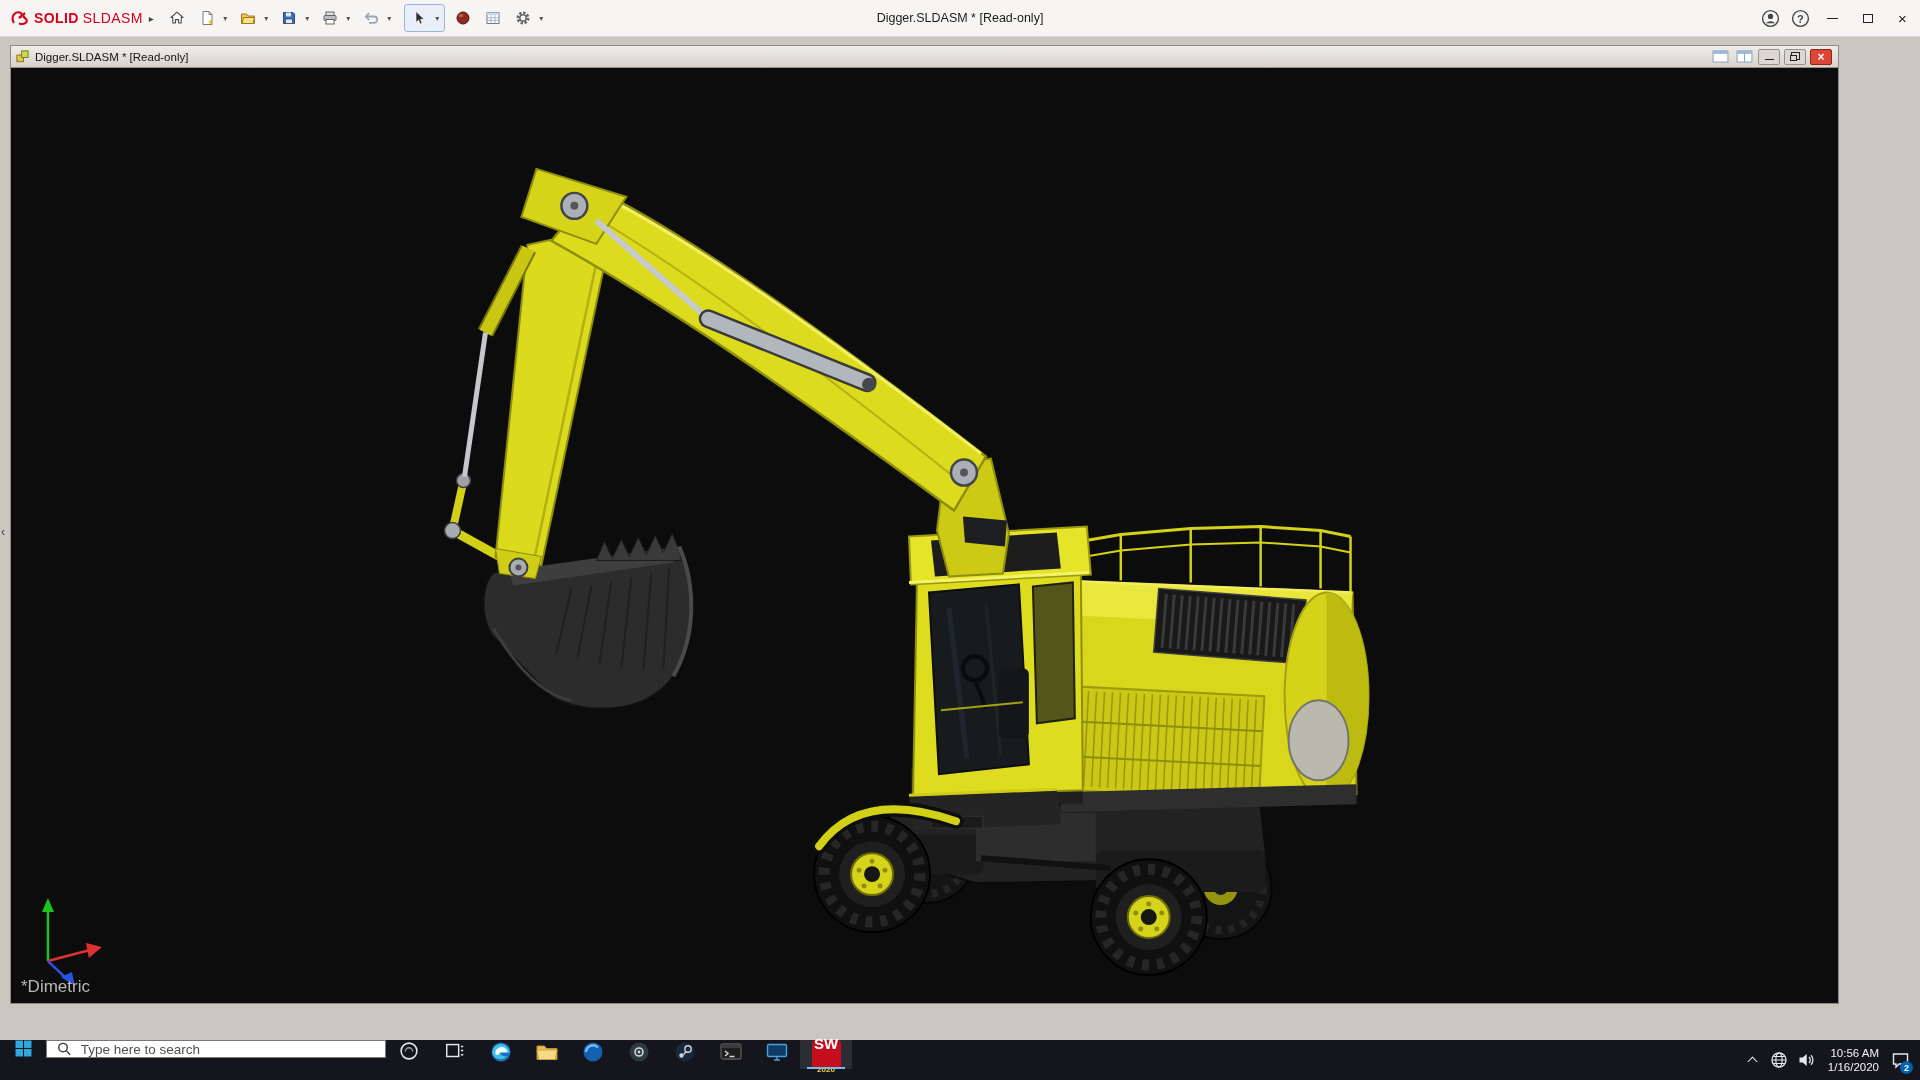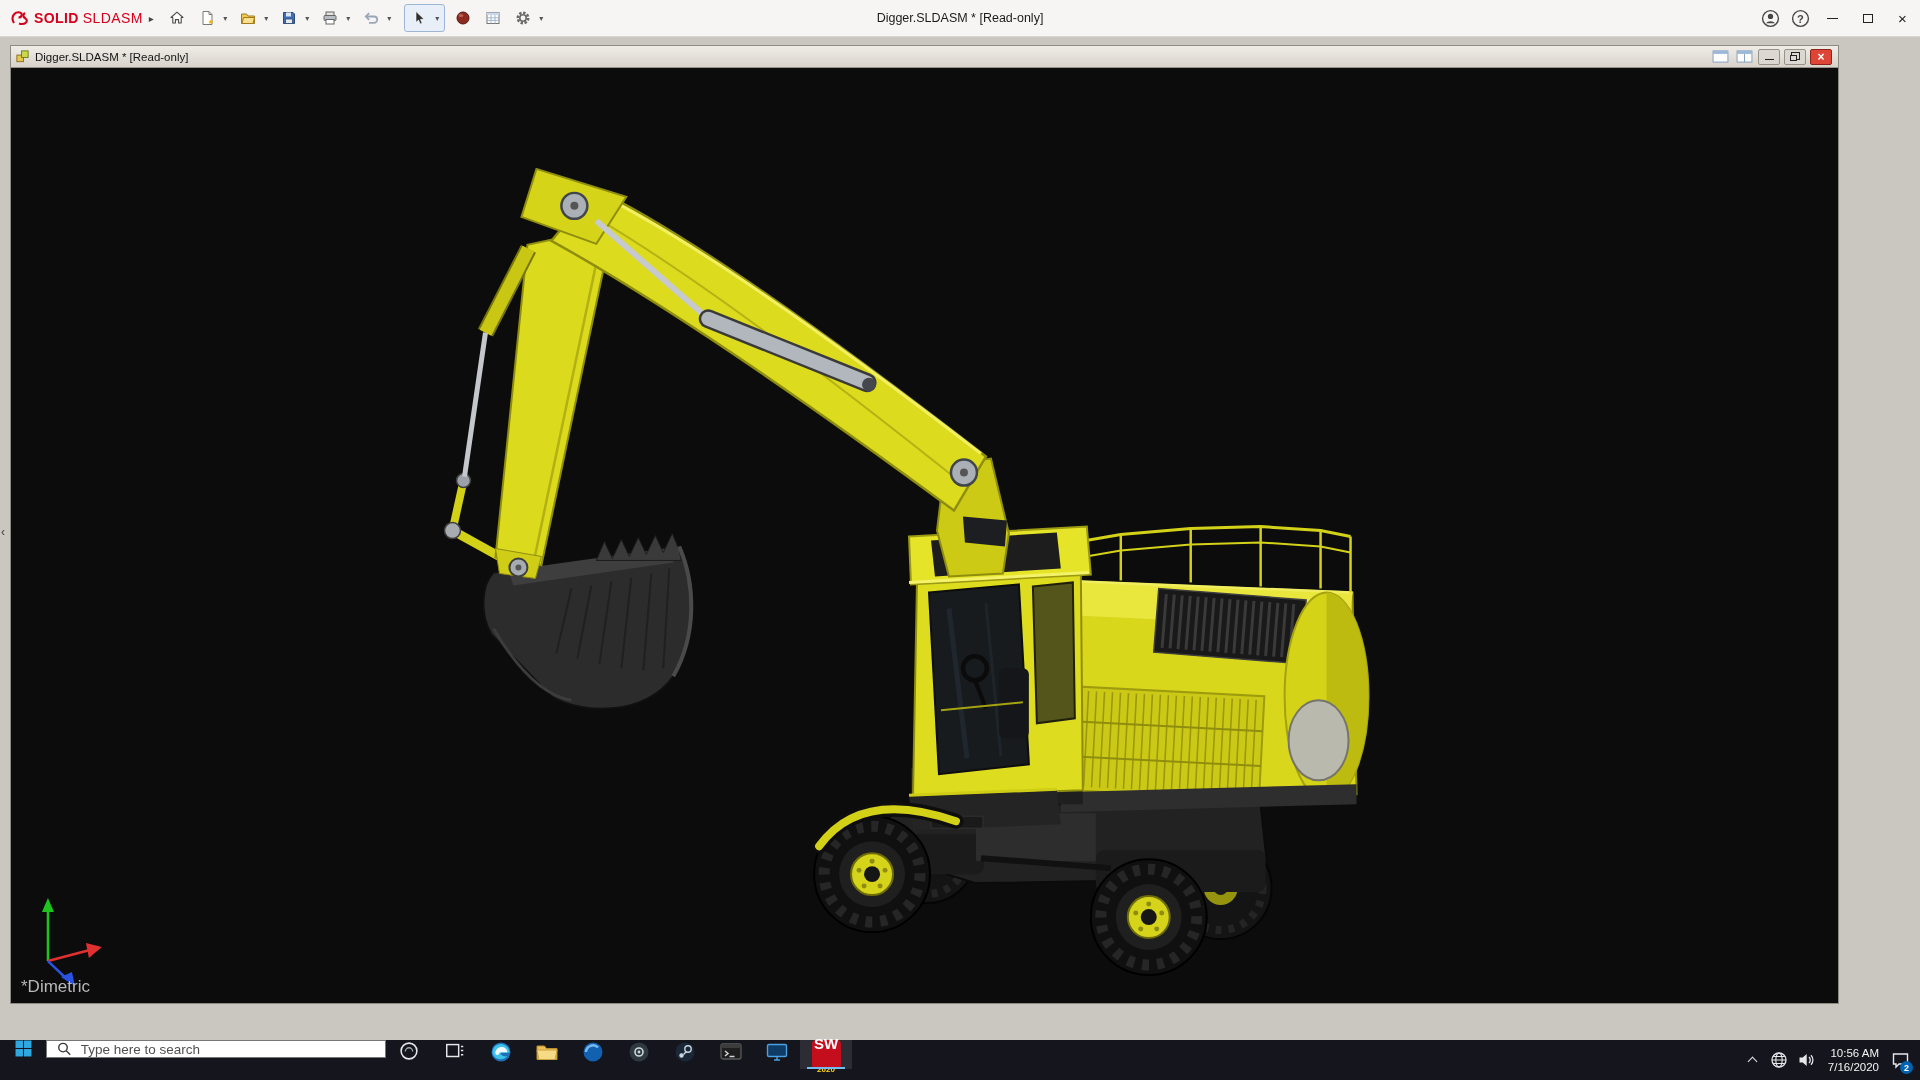--- a/index.html
+++ b/index.html
@@ -531,21 +531,21 @@
         </svg>
       </div>
       <div class="tray-btn">
         <svg width="18" height="18" viewBox="0 0 18 18">
           <path d="M2.5 6.5 v5 h3.2 l4 3.5 V3 l-4 3.5 Z" fill="#e4e7ea"></path>
           <path d="M12 6 a4.2 4.2 0 0 1 0 6 M14 4.2 a7 7 0 0 1 0 9.6" stroke="#e4e7ea" stroke-width="1.3" fill="none"></path>
         </svg>
       </div>
       <div class="clock">
         <span>10:56 AM</span>
-        <span>7/16/2020</span>
+        <span>1/16/2020</span>
       </div>
       <div class="tray-btn">
         <svg width="19" height="19" viewBox="0 0 19 19">
           <path d="M2.5 3 H16.5 V13 H8 L5 16 V13 H2.5 Z" fill="none" stroke="#e4e7ea" stroke-width="1.4"></path>
         </svg>
         <span class="badge">2</span>
       </div>
       <div class="show-desktop"></div>
     </div>
   </div>

